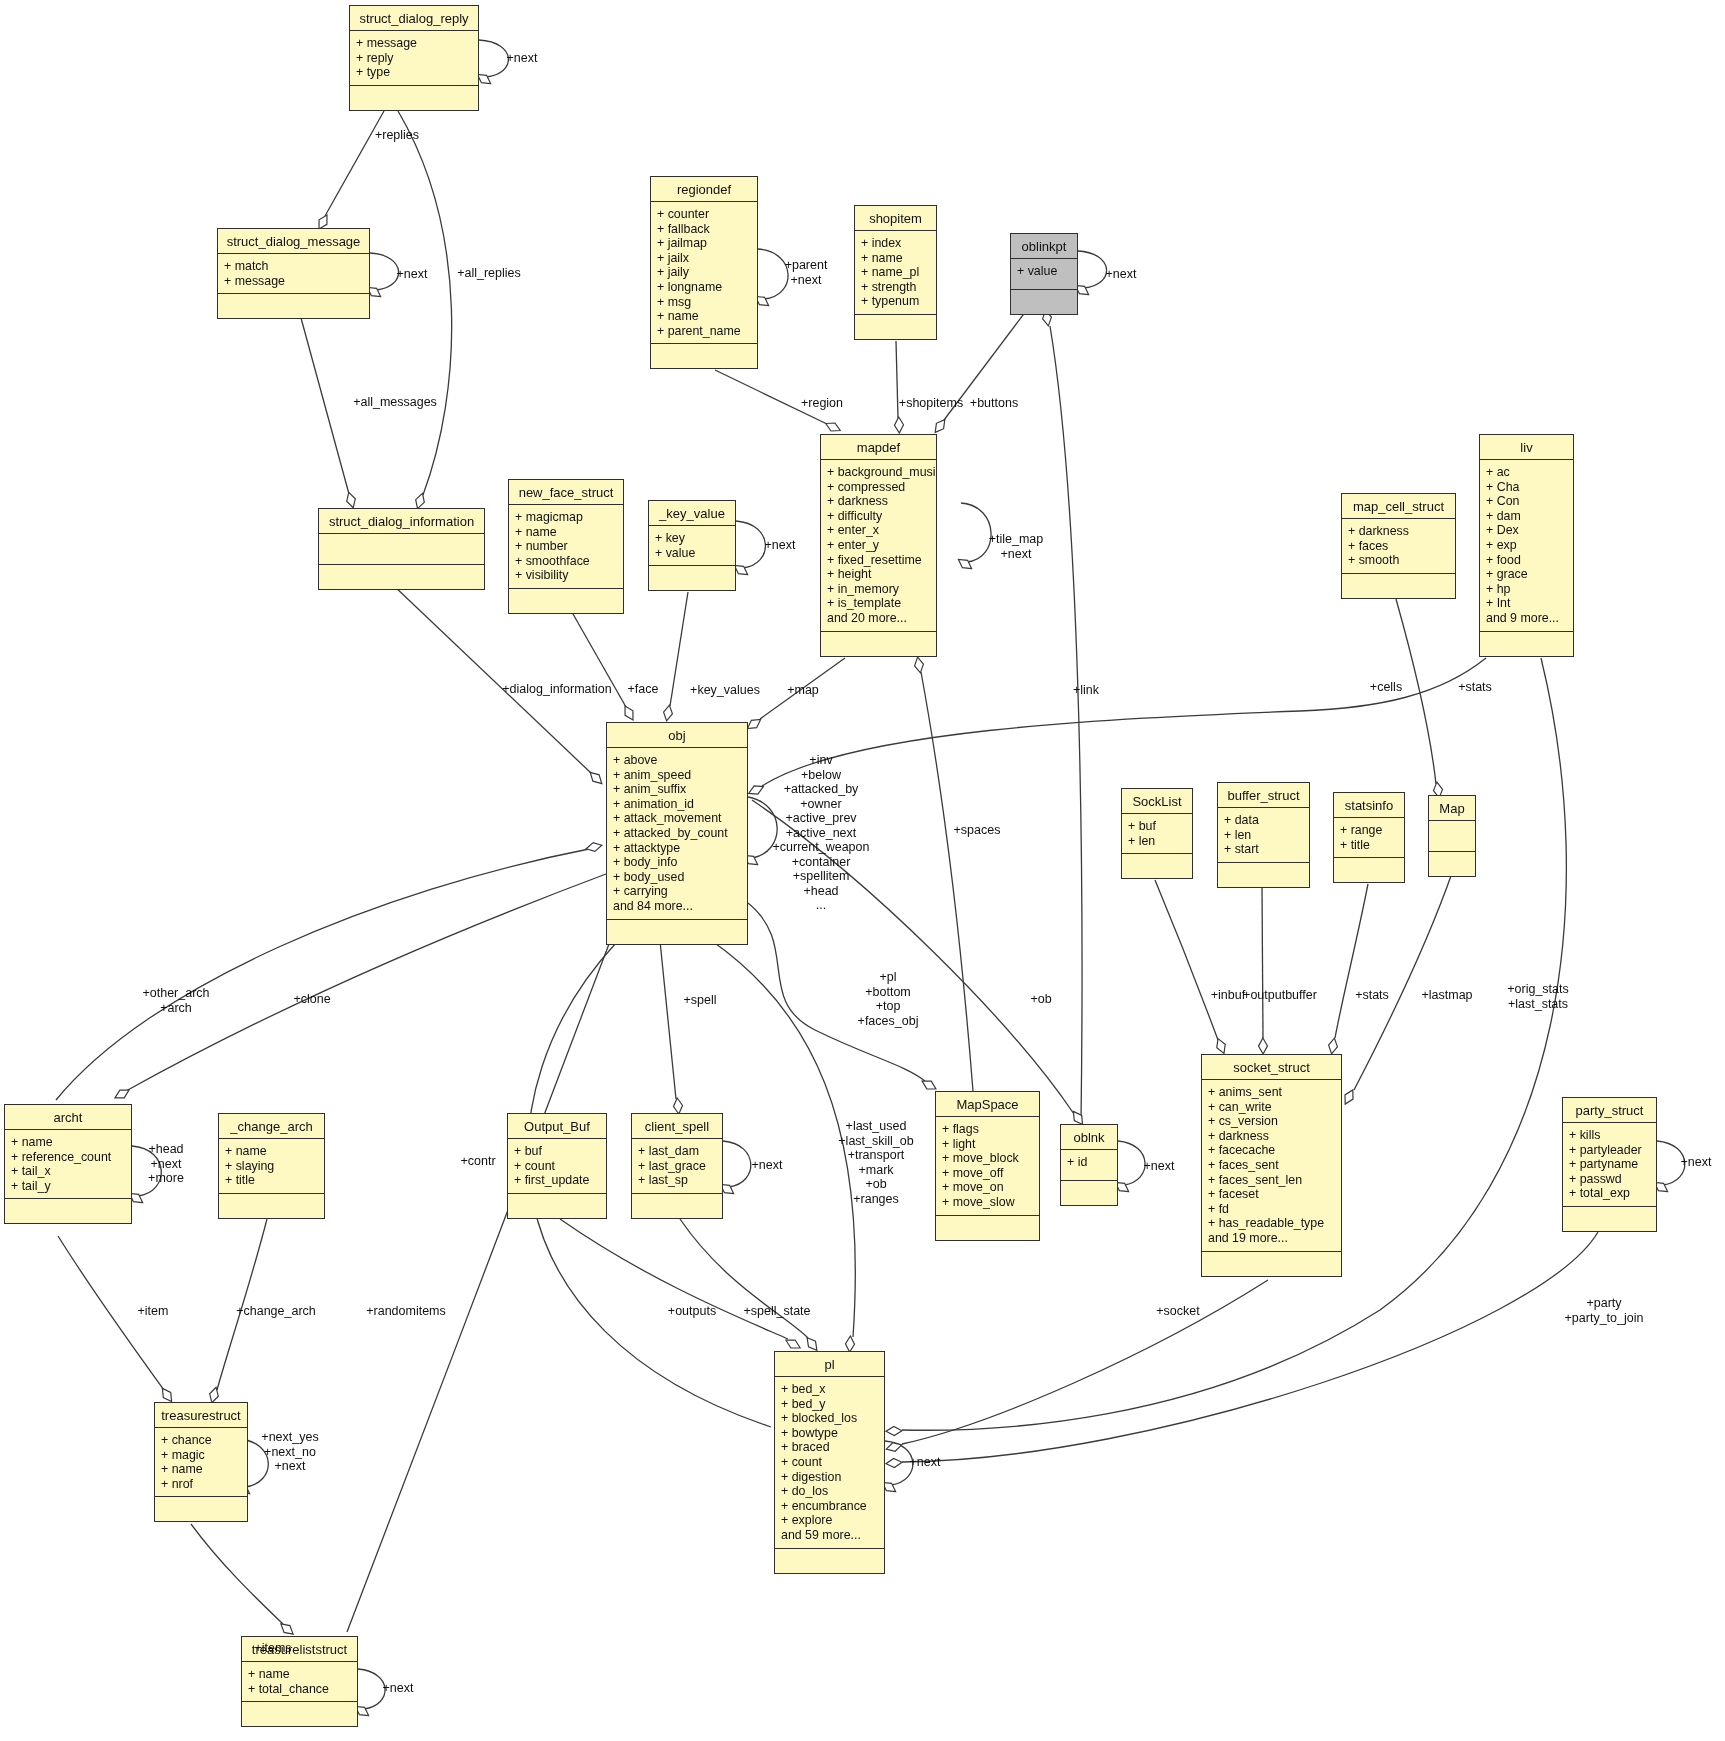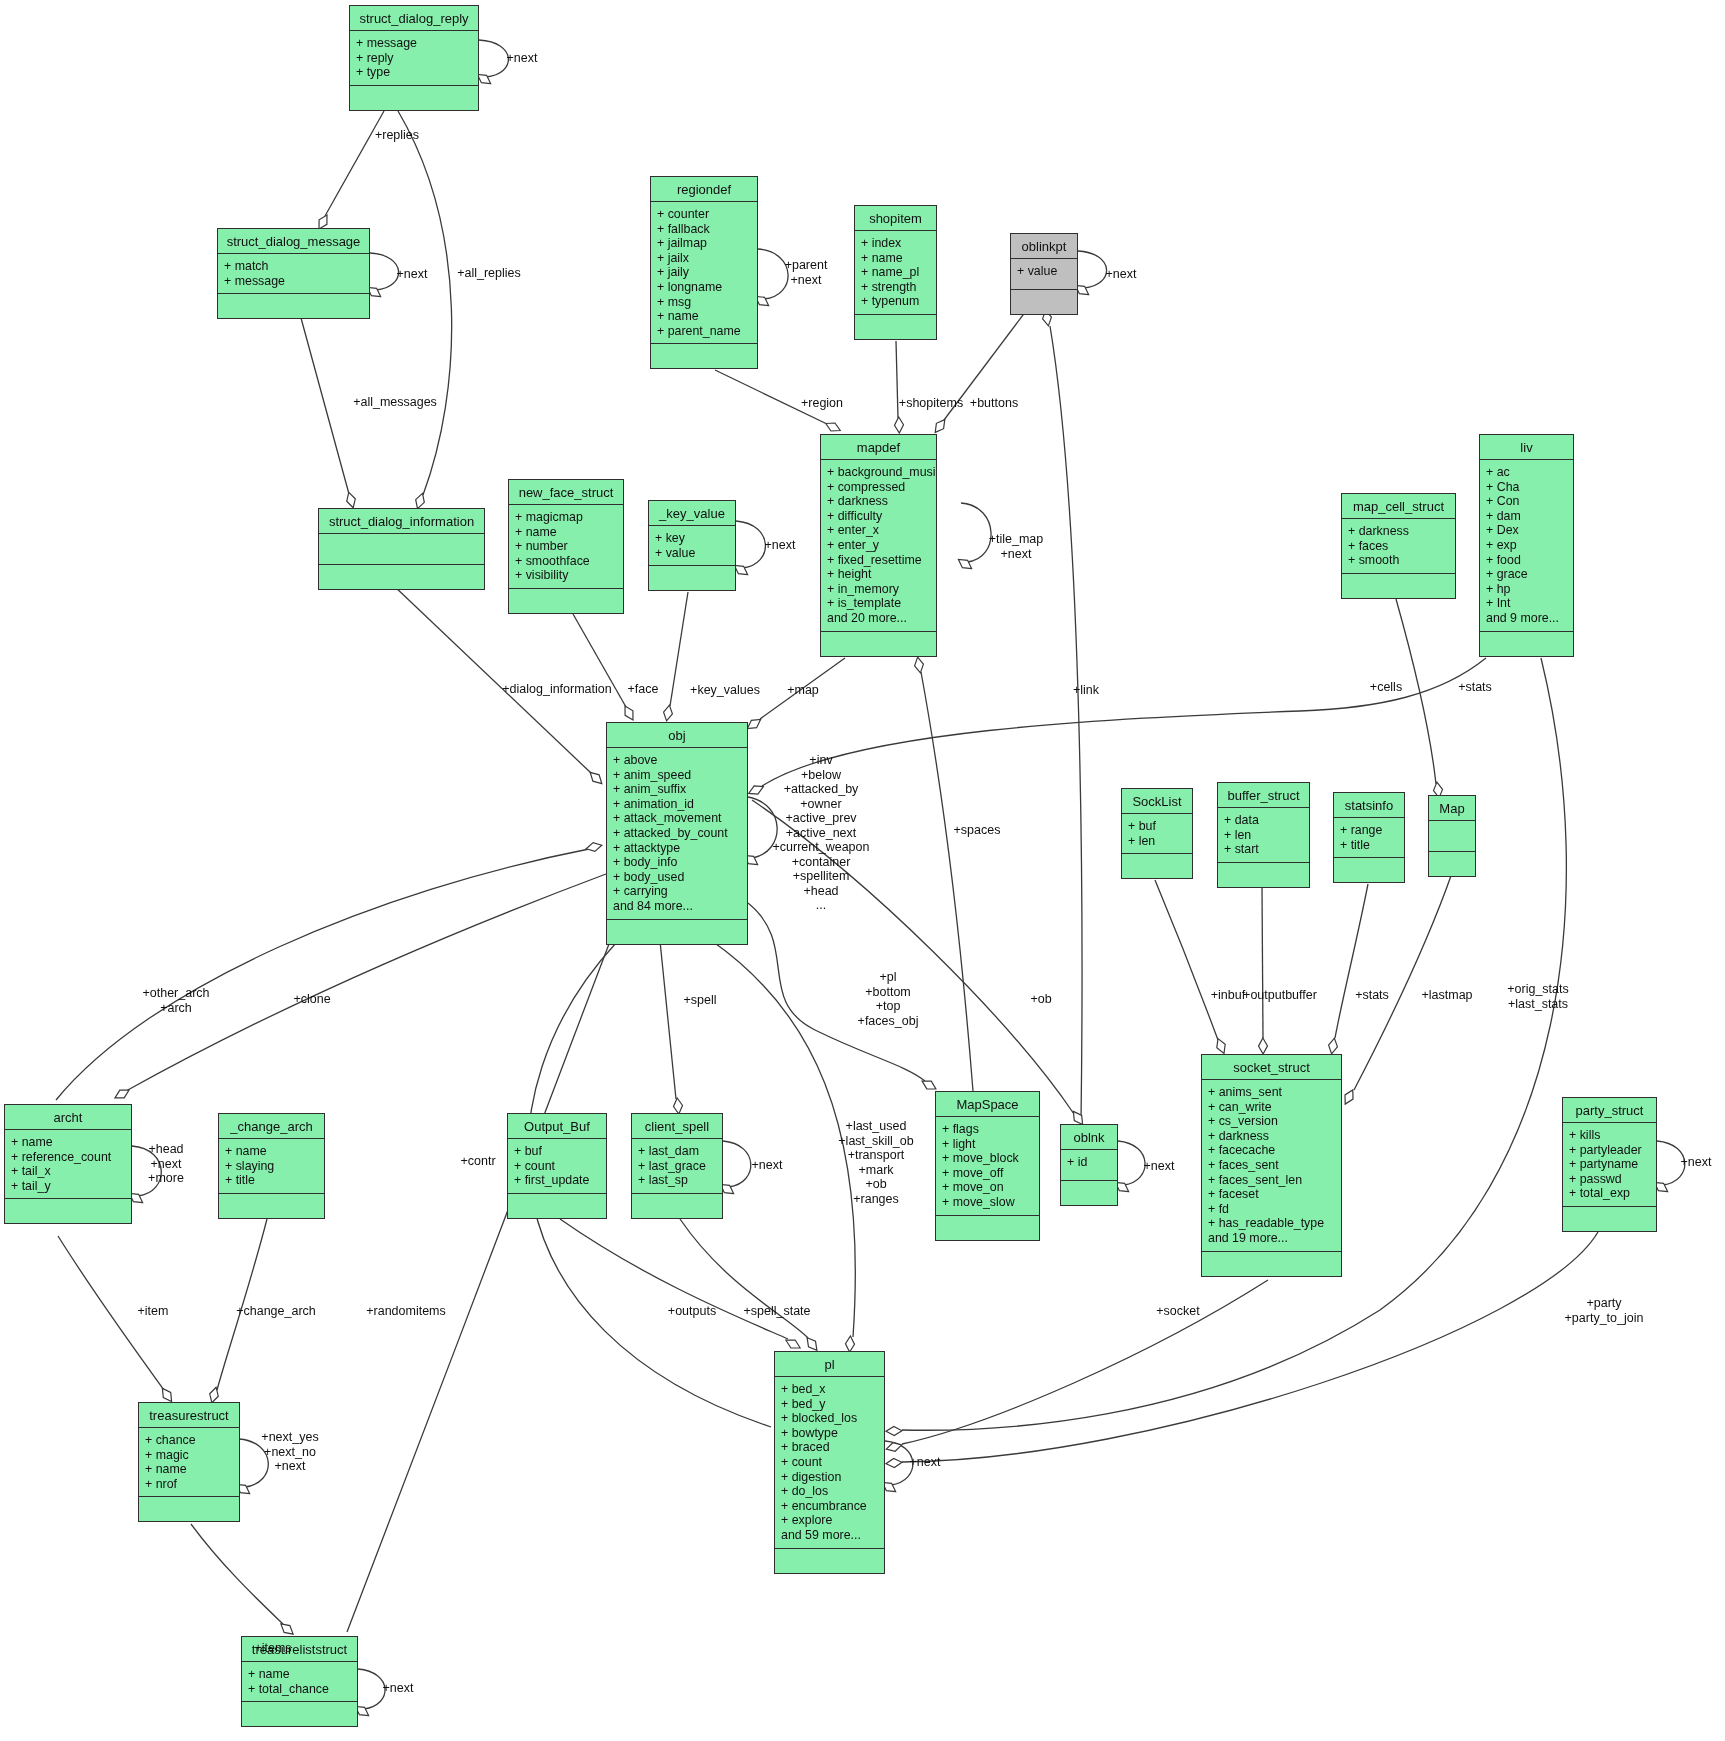--- a/index.html
+++ b/index.html
@@ -1,21 +1,21 @@
 <!DOCTYPE html>
 <html><head>
 <meta charset="utf-8">
 <style>
   html,body{margin:0;padding:0;background:#ffffff;}
   #canvas{position:relative;width:1725px;height:1741px;background:#fff;
           font-family:"Liberation Sans","DejaVu Sans",sans-serif;overflow:hidden;}
   #edges{position:absolute;left:0;top:0;z-index:1;}
   .edge{fill:none;stroke:#3a3a3a;stroke-width:1.3px;}
   .diamond{fill:#ffffff;stroke:#3a3a3a;stroke-width:1.2px;}
-  .node{position:absolute;box-sizing:border-box;border:1.4px solid #2f2f2f;background:#86efac;z-index:2;}
+  .node{position:absolute;box-sizing:border-box;border:1.4px solid #2f2f2f;background:#fef9c3;z-index:2;}
   .node .t{border-bottom:1.4px solid #2f2f2f;text-align:center;font-size:13px;color:#111;
            padding:5px 4px 4px 4px;white-space:nowrap;overflow:hidden;}
   .node .a{border-bottom:1.4px solid #2f2f2f;font-size:12.4px;line-height:14.6px;color:#111;
            padding:5px 6px;min-height:20px;white-space:pre;overflow:hidden;}
   .node .o{min-height:24px;}
   .node.grey,{background:#bfbfbf;}
   .node.grey{background:#bfbfbf;}
   .elabel{position:absolute;transform:translate(-50%,-50%);font-size:12.5px;line-height:14.5px;
           text-align:center;white-space:pre;color:#101010;z-index:3;}
 </style>
@@ -333,21 +333,21 @@
 + bowtype
 + braced
 + count
 + digestion
 + do_los
 + encumbrance
 + explore
 and 59 more...</div>
       <div class="o"></div>
     </div>
-    <div class="node" style="left: 138px; top: 1402px; width: 102px;">
+    <div class="node" style="left: 154px; top: 1402px; width: 94px;">
       <div class="t">treasurestruct</div>
       <div class="a">+ chance
 + magic
 + name
 + nrof</div>
       <div class="o"></div>
     </div>
     <div class="node" style="left: 241px; top: 1636px; width: 117px;">
       <div class="t">treasureliststruct</div>
       <div class="a">+ name

